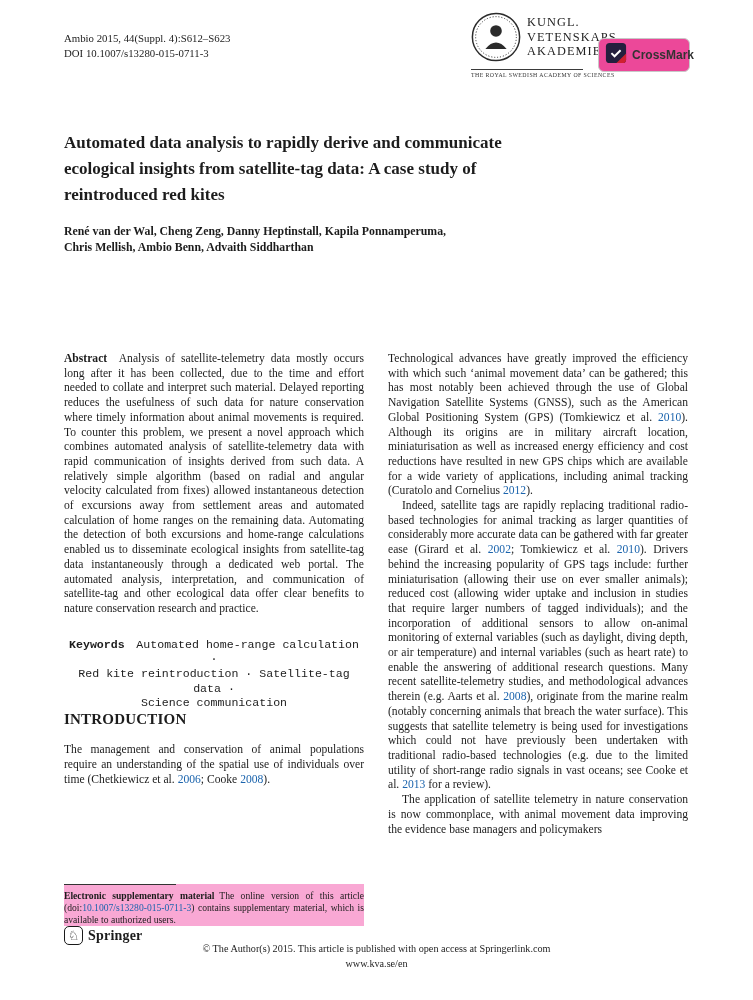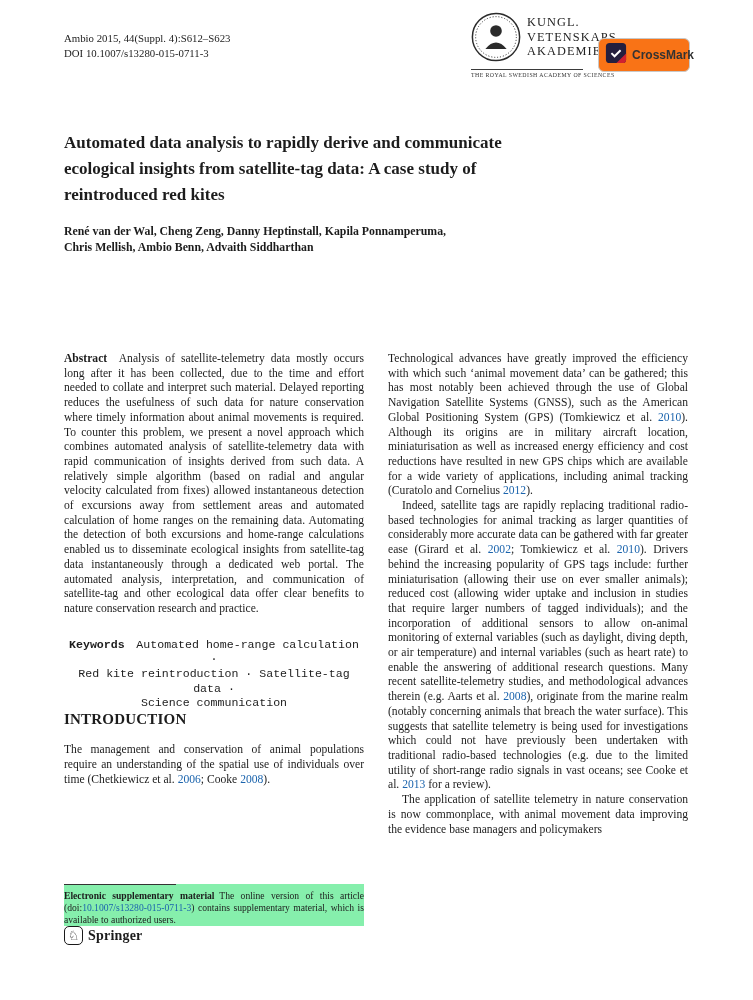--- a/index.html
+++ b/index.html
@@ -11,41 +11,41 @@
   }
   
   .cite-block { position:absolute; left:64px; top:31px; font-size:10.8px; line-height:15px; }
   .academy { position:absolute; left:471px; top:12px; width:118px; }
   .academy-row { display:flex; align-items:flex-start; gap:6px; }
   .academy-text { padding-top:3px; font-size:12.3px; line-height:14.5px; letter-spacing:1.1px; color:#222; white-space:nowrap; }
   .academy-rule { border-top:1px solid #3a3a3a; margin:3px 0 2px 0; width:112px; }
   .academy-sub { font-size:5.8px; letter-spacing:0.45px; color:#333; white-space:nowrap; }
   .crossmark {
     position:absolute; left:598px; top:38px; width:92px; height:34px;
-    border:1px solid #c8c8c8; border-radius:6px; background:#f97316;
+    border:1px solid #c8c8c8; border-radius:6px; background:#ec4899;
     display:flex; align-items:center; gap:5px; padding:0 6px; cursor:pointer;
   }
   .cm-label { font-family:"Liberation Sans", sans-serif; font-size:12px; font-weight:bold; color:#333; }
   
   .title { position:absolute; left:64px; top:130px; width:624px; font-size:17px; font-weight:bold; line-height:26px; }
   .title .tline { display:block; }
   .authors { position:absolute; left:64px; top:223px; width:624px; font-size:11.8px; font-weight:bold; line-height:16px;font-family:Liberation Serif, serif; }
   
   .columns {
     position:absolute; left:64px; top:352px; width:624px; height:586px; overflow:hidden;
     display:grid; grid-template-columns:300px 300px; column-gap:24px;
   }
   .para { font-size:11.6px; line-height:14.7px; text-align:justify; }
   .para.indent { text-indent:14px; }
   .keywords { margin-top:21px; text-align:center;font-family:Liberation Mono, monospace; }
   .section-heading { margin-bottom:15px; font-size:15px; font-weight:bold; letter-spacing:0.2px; }
   .b { font-weight:bold; }
   .link { color:var(--link-color); cursor:pointer; }
   
-  .footnote { position:absolute; left:64px; top:884px; width:300px; background:#86efac; }
+  .footnote { position:absolute; left:64px; top:884px; width:300px; background:#f9a8d4; }
   .footnote-rule { width:112px; border-top:1px solid #333; margin-bottom:5px; }
   .fn { font-size:9.6px; line-height:12px; text-align:justify; }
   
   .footer-center { position:absolute; left:0; top:942px; width:100%; text-align:center; font-size:10.2px; line-height:14.5px; }
   .springer { position:absolute; left:64px; top:926px; display:flex; align-items:center; gap:5px; }
   .sp-box {
     width:19px; height:19px; border:1.4px solid #1a1a1a; border-radius:5px;
     display:flex; align-items:center; justify-content:center; font-size:13px; line-height:1; color:#1a1a1a;
   }
   .sp-word { font-size:14px; font-weight:600; letter-spacing:0.2px; }
@@ -118,14 +118,18 @@
 
   <div class="footnote">
     <div class="footnote-rule"></div>
     <p class="fn"><span class="b">Electronic supplementary material</span><span> The online version of this article (doi:</span><span class="link">10.1007/s13280-015-0711-3</span><span>) contains supplementary material, which is available to authorized users.</span></p>
   </div>
 
   <div class="springer">
     <span class="sp-box">♘</span>
     <span class="sp-word">Springer</span>
   </div>
+  <div class="footer-center">
+    <div>© The Author(s) 2015. This article is published with open access at Springerlink.com</div>
+    <div>www.kva.se/en</div>
+  </div>
 
 </div>
 
 </body></html>

